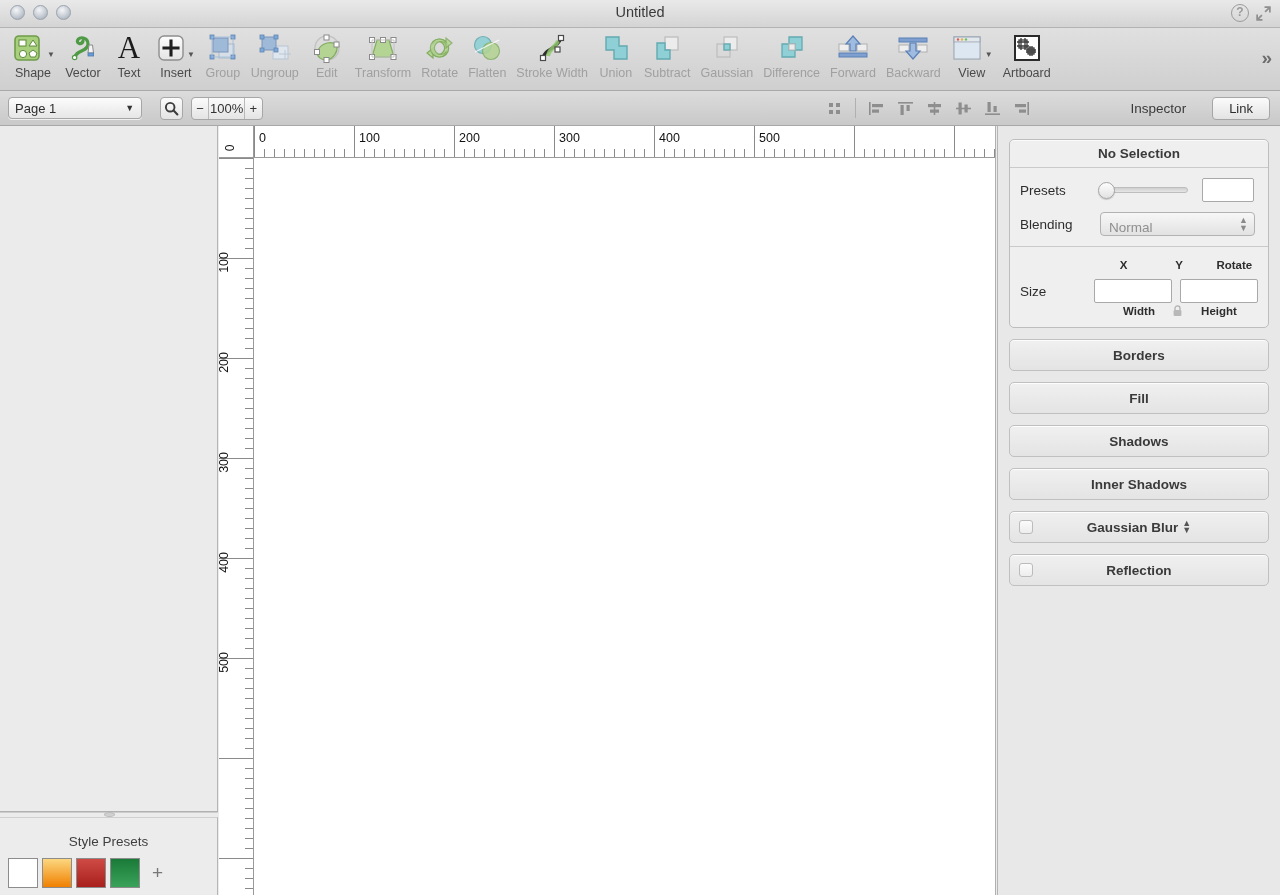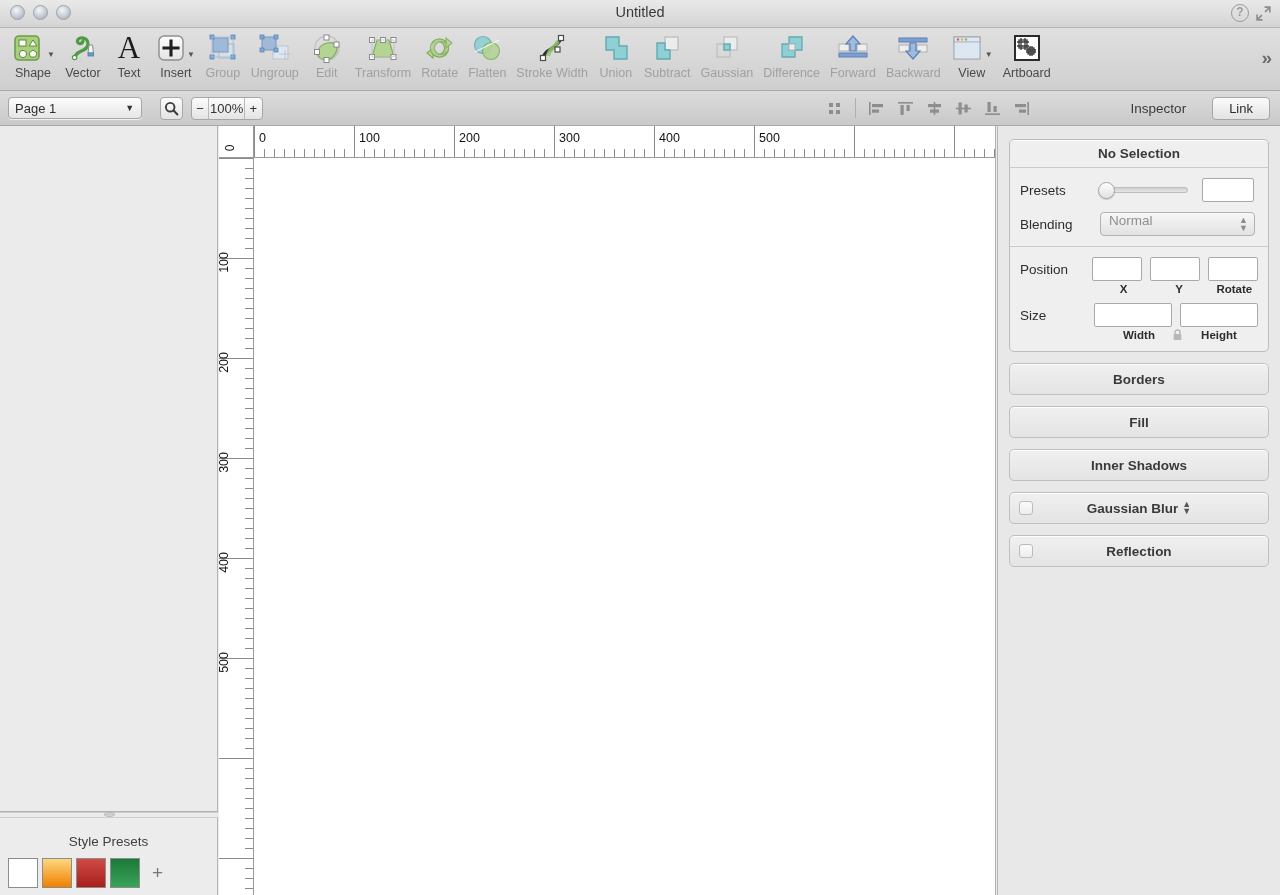--- a/index.html
+++ b/index.html
@@ -188,21 +188,21 @@
     border: 1px solid #a5a5a5; box-shadow: 0 1px 1px rgba(0,0,0,.18);
   }
   .num-field {
     background: #fff; border: 1px solid #a9a9a9; height: 24px; border-radius: 2px;
   }
   .opacity-field { width: 52px; margin-left: 14px; }
   .sel-field {
     margin-left: 0px; width: 155px; height: 24px; border-radius: 4px;
     background: linear-gradient(to bottom, #f7f7f7, #e2e2e2);
     border: 1px solid #b2b2b2; position: relative;
-    display: flex; align-items: flex-start; padding-left: 8px;
+    display: flex; align-items: flex-end; padding-left: 8px;
     font-size: 13.5px; color: #8f8f8f;
   }
   .stepper {
     position: absolute; right: 6px; top: 3px; display: flex; flex-direction: column;
     line-height: 8px; font-size: 9px; color: #8a8a8a;
   }
   .pos-fields { display: flex; gap: 8px; }
   .pf { width: 50px; }
   .size-fields { display: flex; gap: 8px; }
   .sf { width: 78px; }
@@ -801,28 +801,20 @@
             <span>Normal</span>
             <span class="stepper">
                 <span>▲</span>
                 <span>▼</span>
               </span>
           </div>
         </div>
       </div>
 
       <div class="insp-sec">
-        <div class="row">
-          <div class="lbl">Position</div>
-          <div class="pos-fields">
-            <div class="num-field pf"></div>
-            <div class="num-field pf"></div>
-            <div class="num-field pf"></div>
-          </div>
-        </div>
         <div class="sublabels">
           <div class="sub sub-x">X</div>
           <div class="sub sub-y">Y</div>
           <div class="sub sub-rot">Rotate</div>
         </div>
 
         <div class="row" style="margin-top:8px;">
           <div class="lbl">Size</div>
           <div class="size-fields">
             <div class="num-field sf"></div>
@@ -842,20 +834,23 @@
       </div>
     </div>
 
     <div class="panel-btn">
       <span>Borders</span>
     </div>
     <div class="panel-btn">
       <span>Fill</span>
     </div>
     <div class="panel-btn">
+      <span>Shadows</span>
+    </div>
+    <div class="panel-btn">
       <span>Inner Shadows</span>
     </div>
     <div class="panel-btn">
       <span class="pb-check"></span>
       <span>Gaussian Blur</span>
       <span class="pb-stepper">
           <span>▲</span>
           <span>▼</span>
         </span>
     </div>

